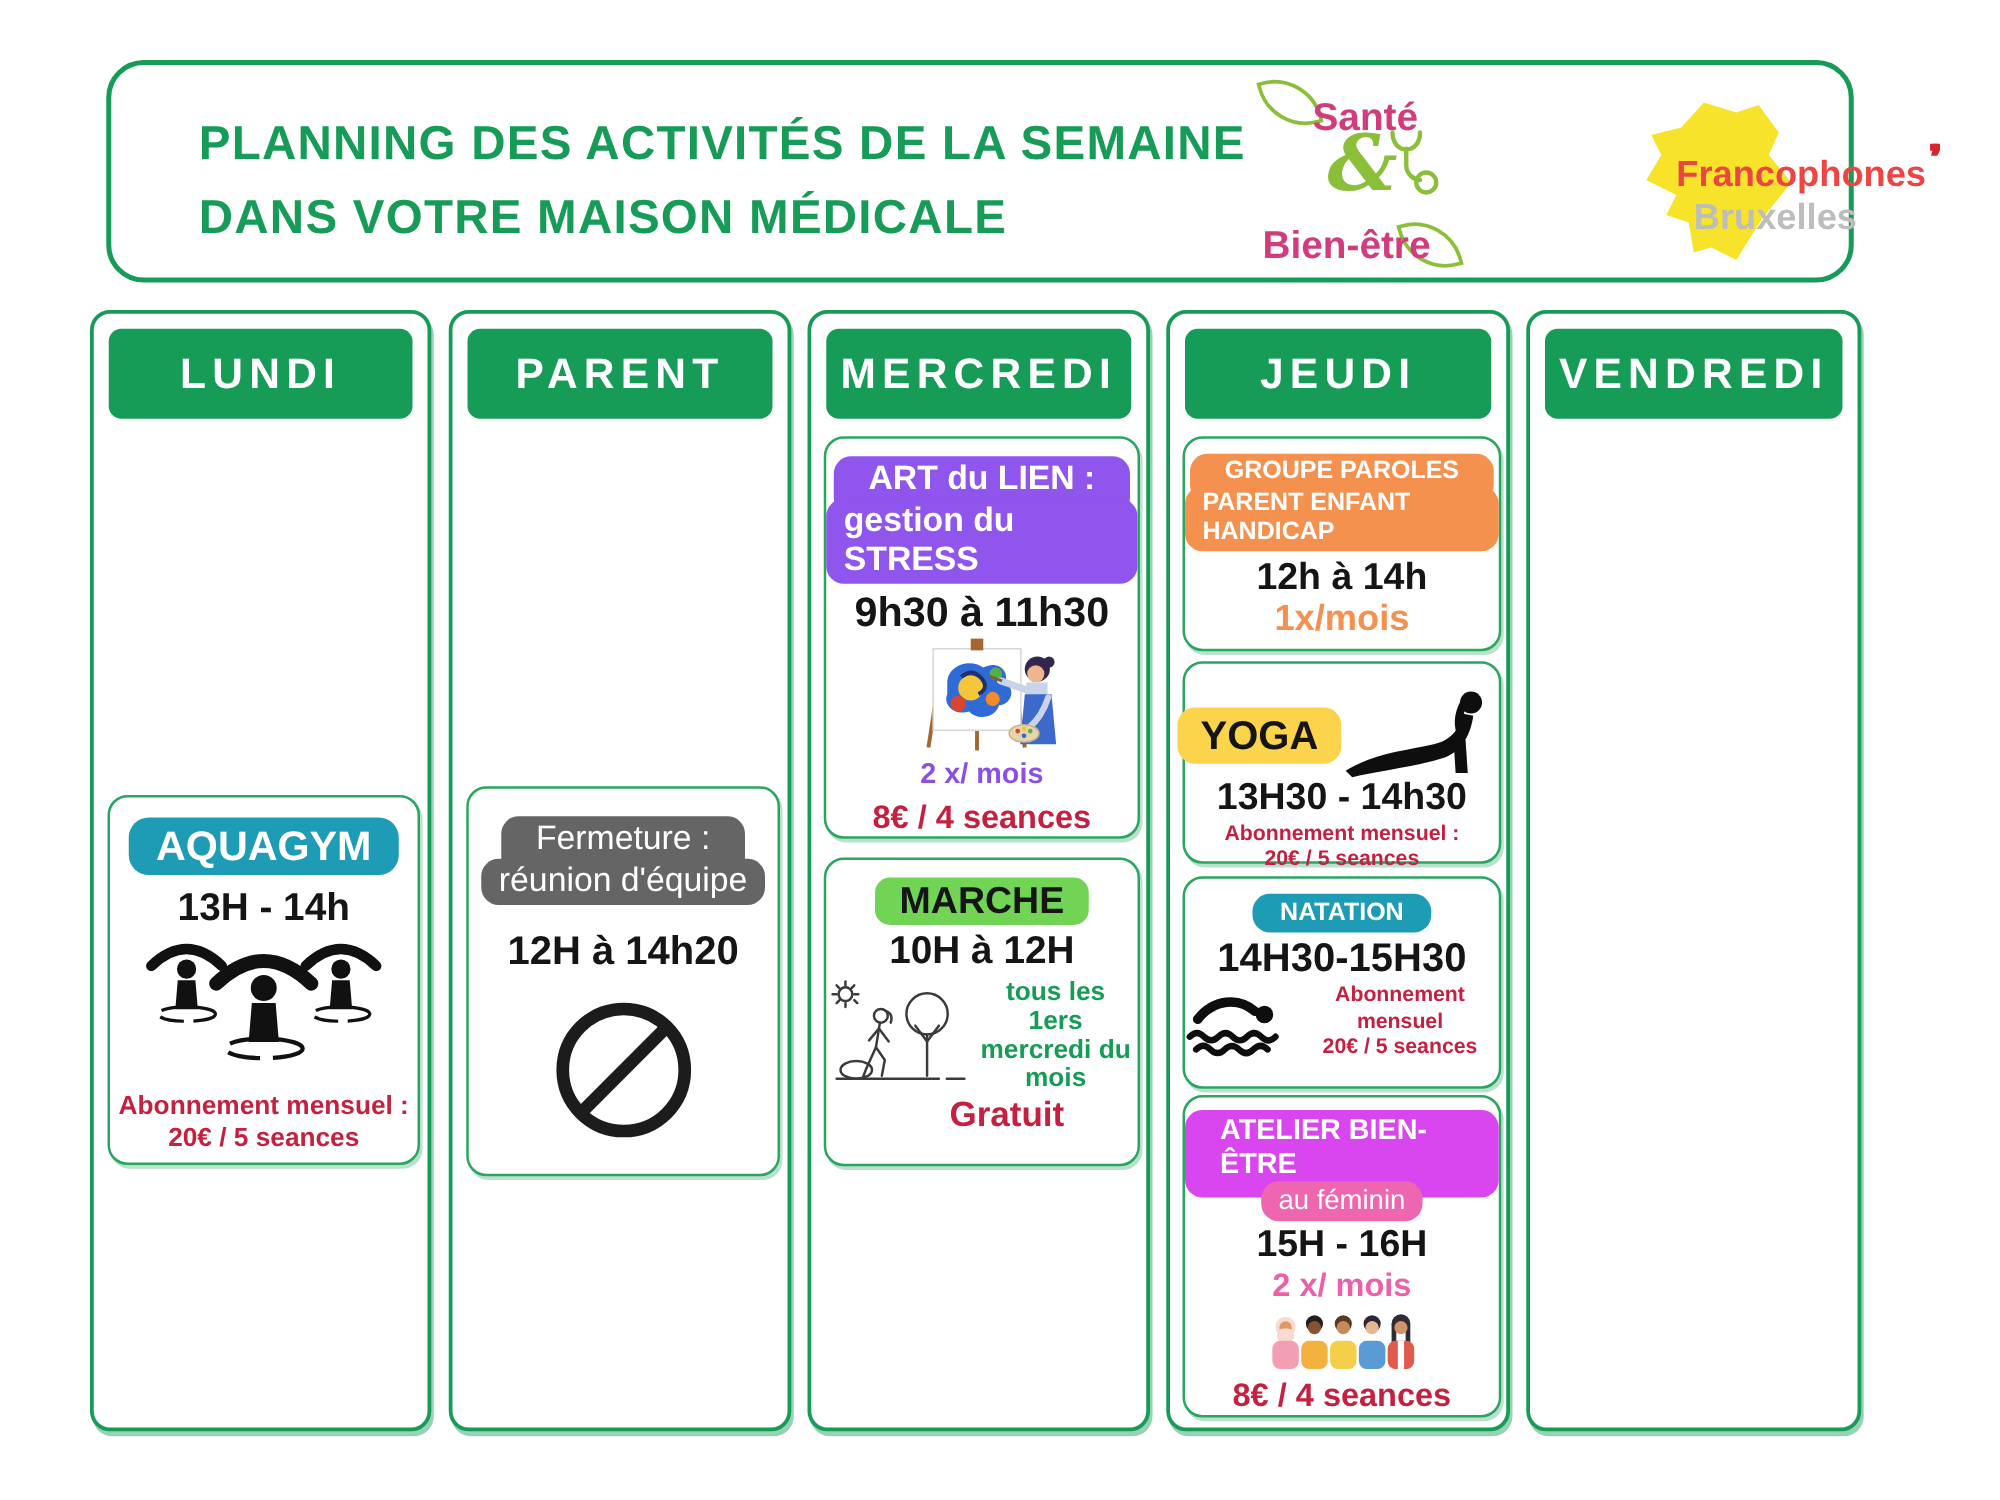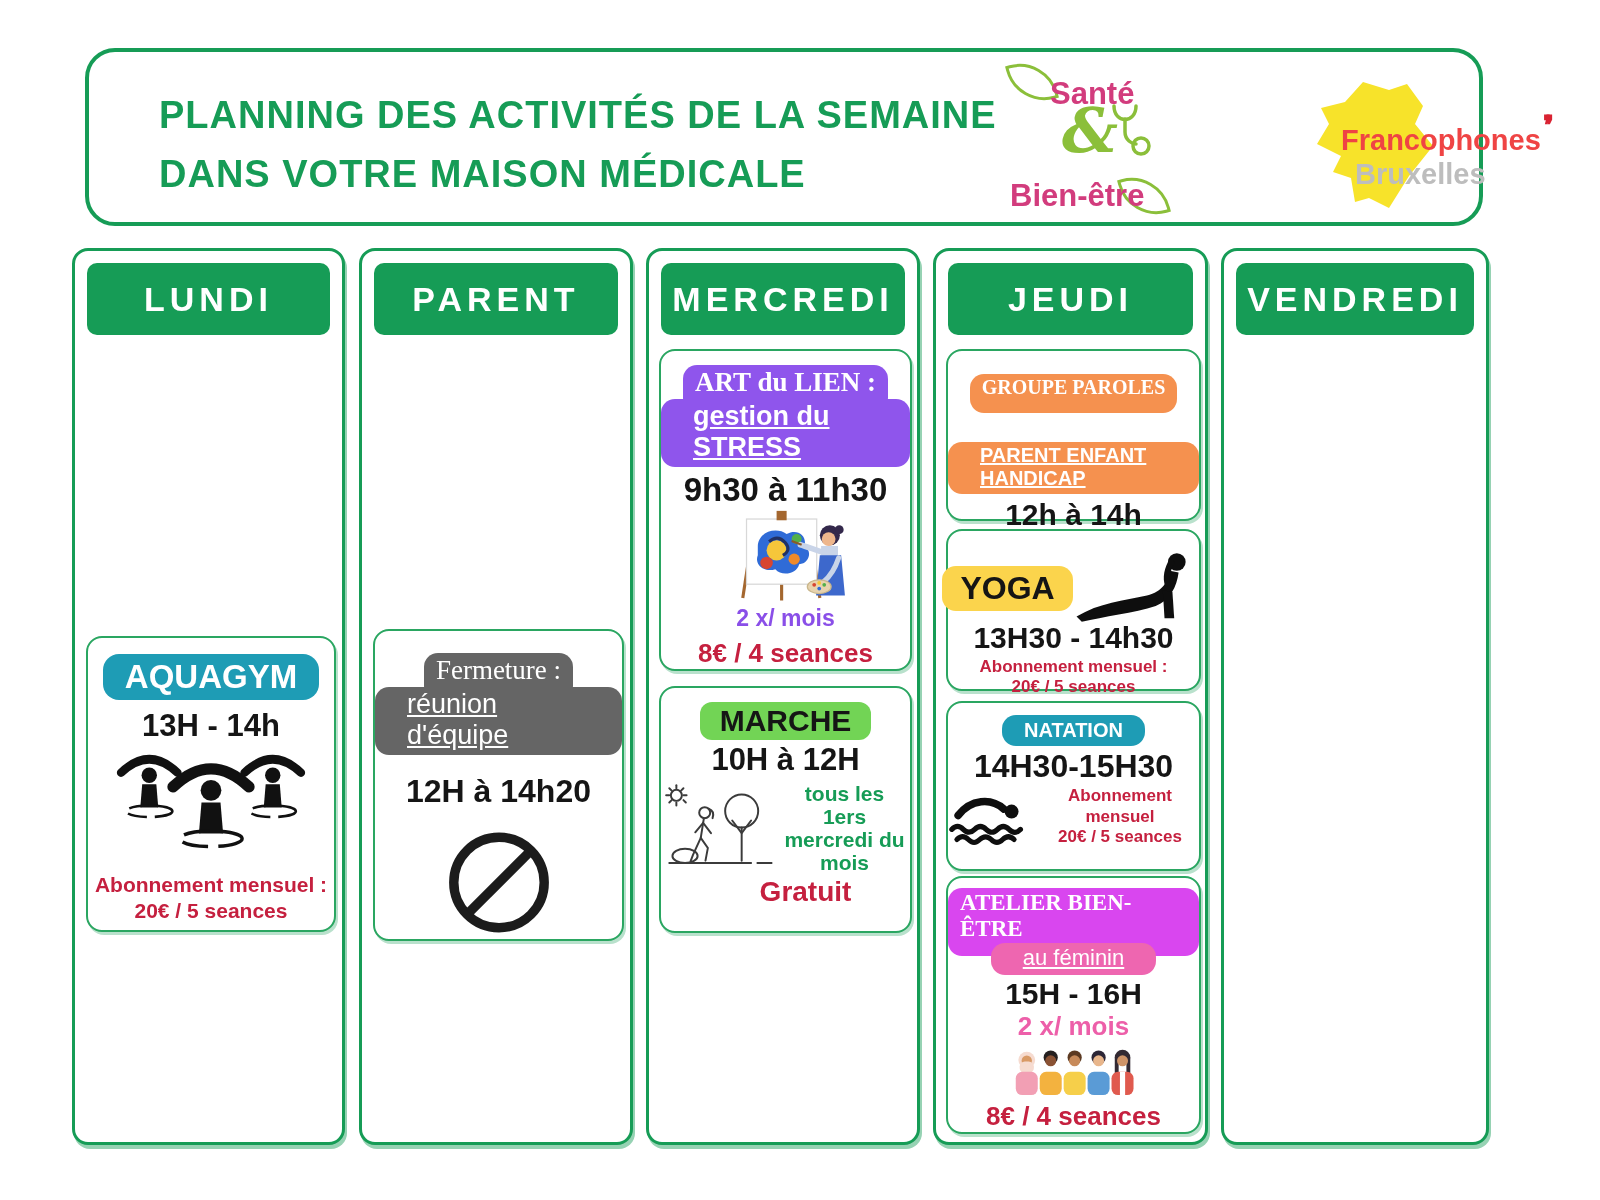--- a/index.html
+++ b/index.html
@@ -40,22 +40,22 @@
   .col-5 { left:1221px; width:268px; }
   .day-badge { margin:12px auto 0; width:calc(100% - 24px); height:72px; background:#169c56;
     border-radius:10px; display:flex; align-items:center; justify-content:center;
     color:#fff; font-weight:800; font-size:34px; letter-spacing:5px; }
 
   
   .card { position:absolute; background:#fff; border:2.5px solid #2aa661; border-radius:16px;
     box-shadow:2px 3px 0 rgba(22,156,86,.3); display:flex; flex-direction:column; align-items:center; }
   .pill { border-radius:14px; color:#fff; font-weight:800; text-align:center; }
   .stack { display:flex; flex-direction:column; align-items:center; }
-  .stack .row1 { padding:2px 12px 14px; border-radius:14px; color:#fff; font-weight:800;font-family:Liberation Serif, serif; }
-  .stack .row2 { margin-top:-13px; padding:2px 32px 4px; border-radius:14px; color:#fff; font-weight:800;text-decoration:underline; }
+  .stack .row1 { padding:2px 28px 14px; border-radius:14px; color:#fff; font-weight:800; }
+  .stack .row2 { margin-top:-13px; padding:2px 14px 4px; border-radius:14px; color:#fff; font-weight:800; }
   .time { color:#151515; font-weight:800; }
   .crimson { color:#c5203f; font-weight:800; text-align:center; }
   .green-note { color:#169c56; font-weight:800; text-align:center; line-height:1.1; }
 
   
   .card-aquagym { left:11px; top:385px; width:250px; height:296px; }
   .aquagym-badge { margin-top:16px; background:#1e9cb5; padding:4px 22px; font-size:33px; border-radius:16px; }
   .card-aquagym .time { font-size:31px; margin-top:8px; }
   .card-aquagym .crimson { font-size:21px; line-height:1.25; margin-top:2px; }
 
@@ -76,21 +76,21 @@
 
   .card-marche { left:10px; top:435px; width:253px; height:247px; }
   .marche-badge { margin-top:14px; background:#72d455; color:#151515; padding:2px 20px; font-size:30px; border-radius:12px; font-weight:800; }
   .card-marche .time { font-size:31px; margin-top:2px; }
   .marche-row { display:flex; align-items:center; margin-top:2px; }
   .marche-row .green-note { font-size:21px; width:128px; }
   .card-marche .crimson { font-size:28px; margin-top:0px; margin-left:40px; }
 
   
   .card-groupe { left:10px; top:98px; width:255px; height:172px; }
-  .card-groupe .stack { margin-top:23px;gap:42px; }
+  .card-groupe .stack { margin-top:12px; }
   .card-groupe .row1, .card-groupe .row2 { background:#f5914f; font-size:20px; }
   .card-groupe .time { font-size:30px; margin-top:4px; }
   .freq-orange { color:#f5914f; font-weight:800; font-size:29px; margin-top:0; }
 
   .card-yoga { left:10px; top:278px; width:255px; height:162px; }
   .yoga-row { display:flex; align-items:flex-end; margin-top:12px; }
   .yoga-badge { background:#fbd44c; color:#151515; padding:4px 18px; font-size:32px; border-radius:14px; font-weight:800; margin-bottom:14px; }
   .card-yoga .time { font-size:30px; margin-top:-4px; }
   .card-yoga .crimson { font-size:17px; line-height:1.2; margin-top:2px; }
 

